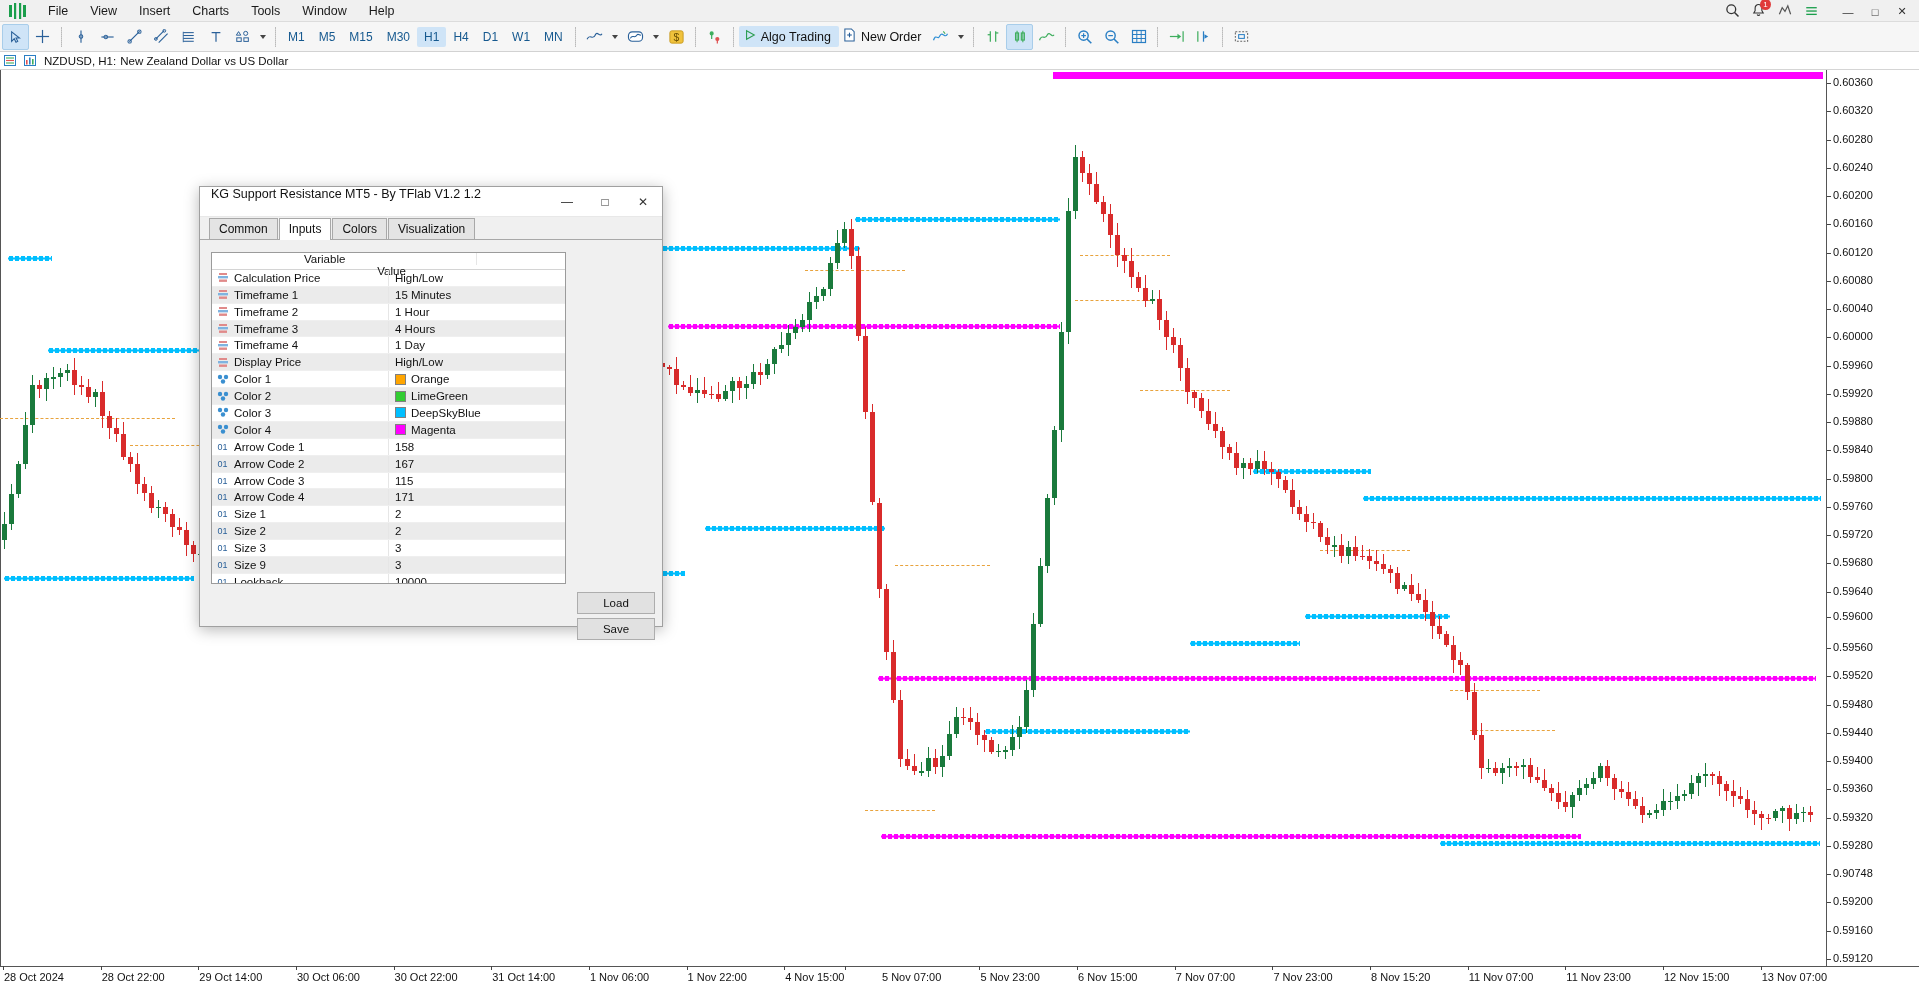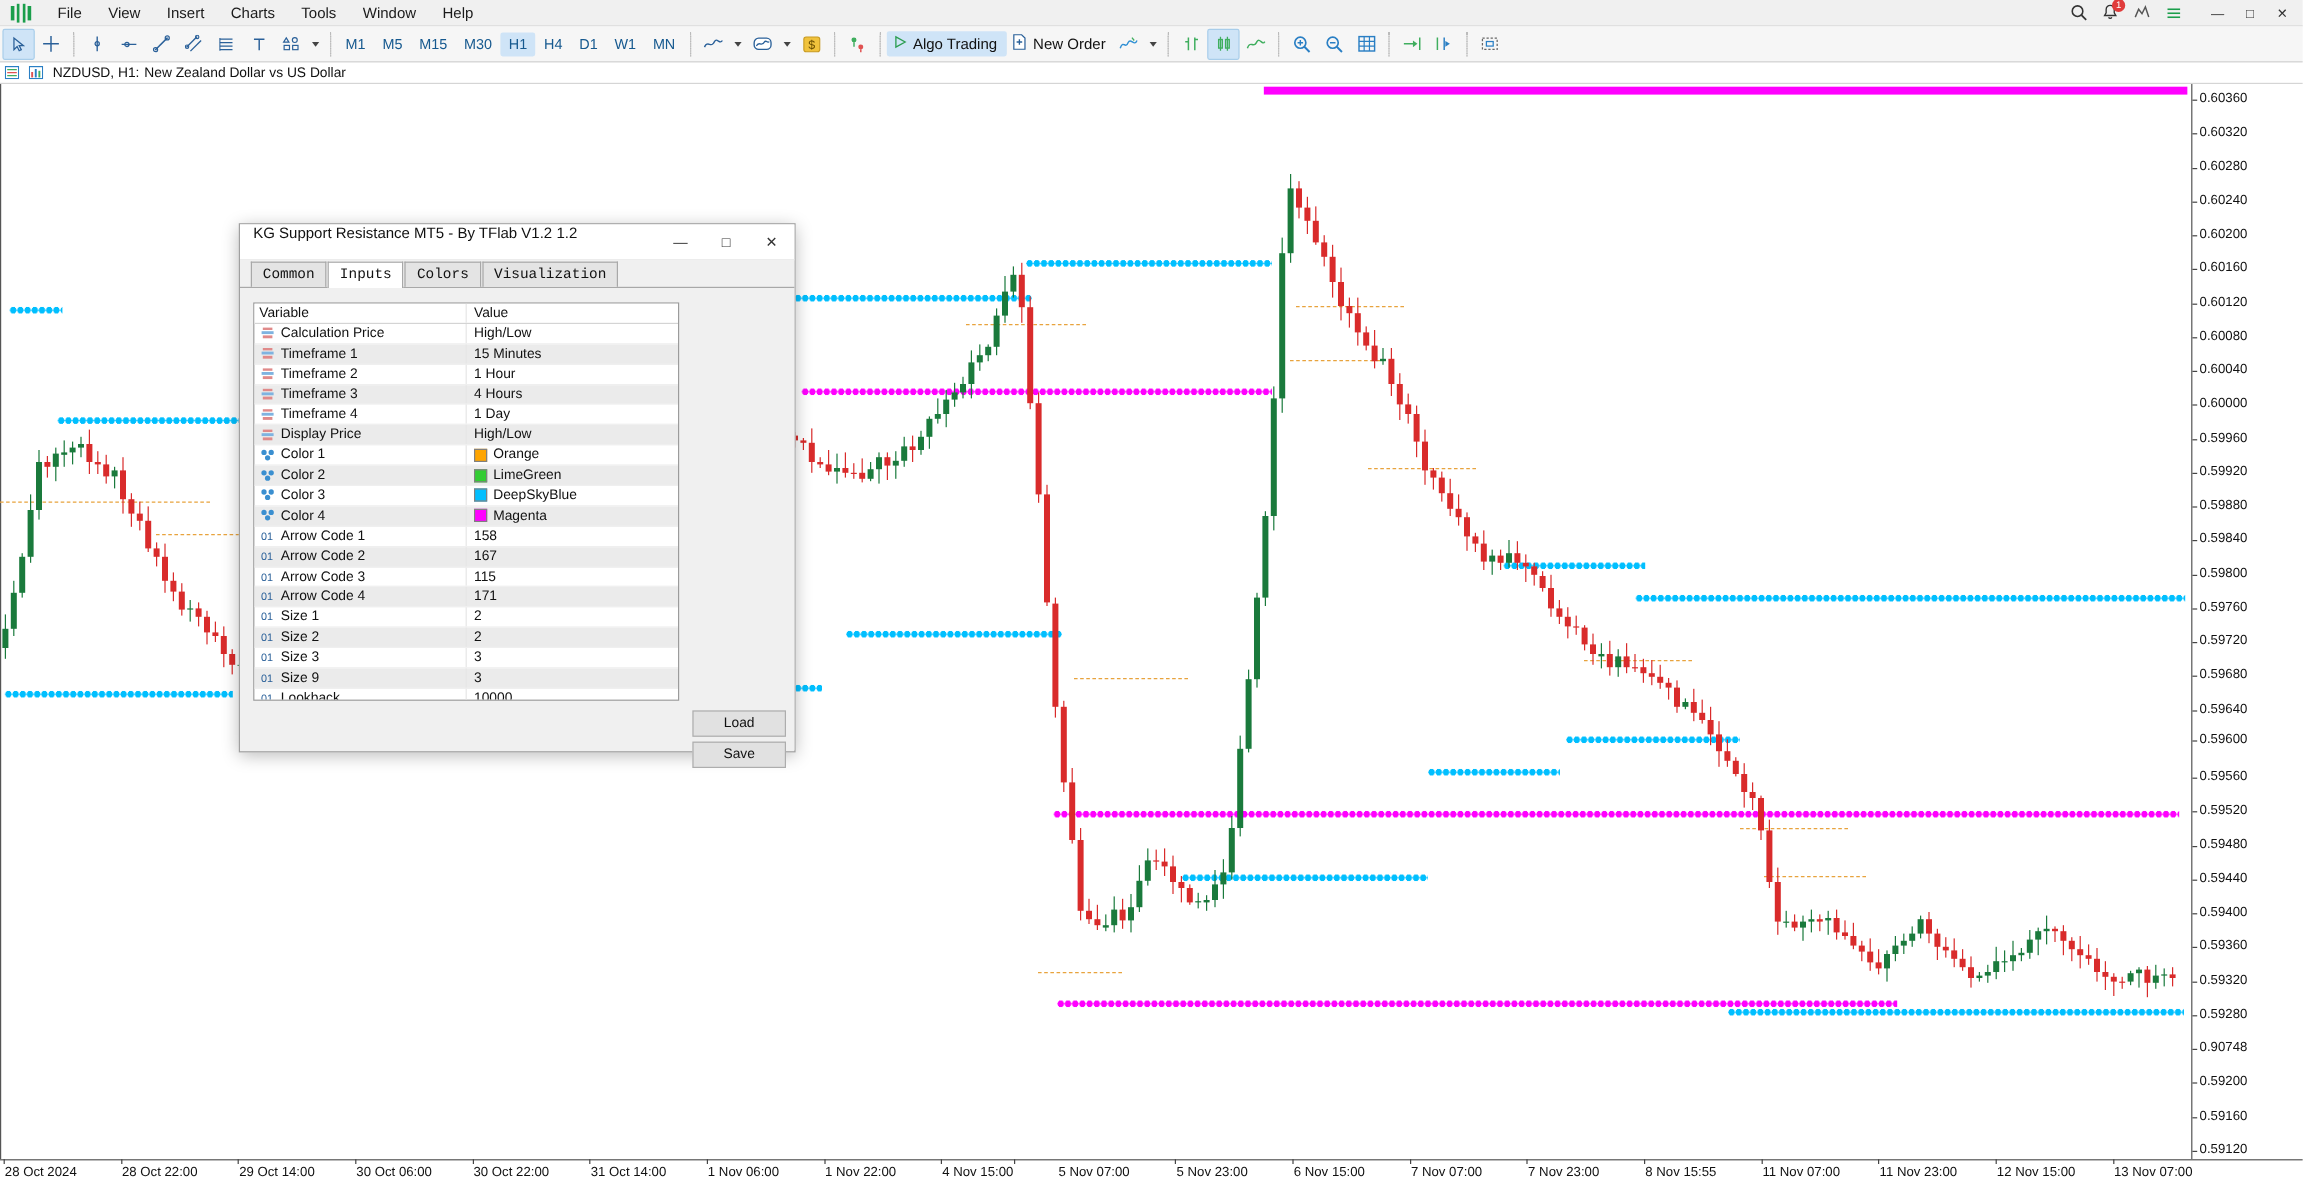--- a/index.html
+++ b/index.html
@@ -69,31 +69,31 @@
 
   
   .dialog { position:absolute; left:199px; top:186px; width:464px; height:441px;
             background:#f0f0f0; border:1px solid #a0a0a0; box-shadow:0 3px 14px rgba(0,0,0,.28); z-index:100; }
   .dlg-title { height:30px; display:flex; align-items:flex-start; background:#fff;
                border-bottom:1px solid #e8e8e8; }
   .dlg-title-text { font-size:12.5px; color:#111; padding-left:11px; flex:1; }
   .dlg-btn { width:38px; height:29px; display:flex; align-items:center; justify-content:center;
              font-size:12px; color:#333; cursor:default; }
   .tabs { display:flex; padding:6px 0 0 9px; background:#f0f0f0; border-bottom:1px solid #a8a8a8;
-          height:23px; align-items:flex-end;font-family:Liberation Mono, monospace; }
+          height:23px; align-items:flex-end; }
   .tab { font-size:12px; color:#111; padding:3px 9px 3px 9px; border:1px solid #a8a8a8;
          background:#e4e4e4; border-bottom:none; margin-right:1px; cursor:default; line-height:14px; }
   .tab.active { background:#fff; position:relative; top:1px; padding-bottom:4px; }
   .dlg-body { position:relative; height:calc(100% - 54px); background:#f0f0f0; }
   .grid { position:absolute; left:11px; top:12px; width:355px; height:332px;
           background:#fff; border:1px solid #9b9b9b; overflow:hidden; }
   .grow { display:flex; height:16.9px; font-size:11.5px; color:#111; align-items:center;
           border-bottom:1px solid #efefef; }
   .grow.alt { background:#ebebeb; }
-  .grow.header { background:#fff; border-bottom:1px solid #d4d4d4; }
+  .grow.header { background:#fff; border-bottom:1px solid #d4d4d4;flex-direction:column; }
   .gcell-name { width:177px; display:flex; align-items:center; gap:5px; padding-left:4px;
                 border-right:1px solid #e6e6e6; height:100%; }
   .gcell-val { flex:1; display:flex; align-items:center; gap:5px; padding-left:6px; height:100%; }
   .gicon { width:13px; height:12px; display:inline-flex; align-items:center; justify-content:center;
            font-size:8px; color:#2a6099; flex:none; }
   .swatch { width:11px; height:11px; border:1px solid #808080; flex:none; }
   .side-btn { position:absolute; width:78px; height:22px; background:#e1e1e1; border:1px solid #adadad;
               font-size:11.5px; color:#111; display:flex; align-items:center; justify-content:center;
               cursor:default; }
   .dlg-footer { position:absolute; left:0; right:0; bottom:0; height:46px; background:#f0f0f0;
@@ -987,21 +987,21 @@
       <div class="time-tick" style="left: 394.588px;"><span>30 Oct 22:00</span></div>
       <div class="time-tick" style="left: 492.235px;"><span>31 Oct 14:00</span></div>
       <div class="time-tick" style="left: 589.882px;"><span>1 Nov 06:00</span></div>
       <div class="time-tick" style="left: 687.529px;"><span>1 Nov 22:00</span></div>
       <div class="time-tick" style="left: 785.176px;"><span>4 Nov 15:00</span></div>
       <div class="time-tick" style="left: 846px; padding-left: 36px;"><span>5 Nov 07:00</span></div>
       <div class="time-tick" style="left: 980.471px;"><span>5 Nov 23:00</span></div>
       <div class="time-tick" style="left: 1078.12px;"><span>6 Nov 15:00</span></div>
       <div class="time-tick" style="left: 1175.76px;"><span>7 Nov 07:00</span></div>
       <div class="time-tick" style="left: 1273.41px;"><span>7 Nov 23:00</span></div>
-      <div class="time-tick" style="left: 1371.06px;"><span>8 Nov 15:55</span></div>
+      <div class="time-tick" style="left: 1371.06px;"><span>8 Nov 15:20</span></div>
       <div class="time-tick" style="left: 1468.71px;"><span>11 Nov 07:00</span></div>
       <div class="time-tick" style="left: 1566.35px;"><span>11 Nov 23:00</span></div>
       <div class="time-tick" style="left: 1664px;"><span>12 Nov 15:00</span></div>
       <div class="time-tick" style="left: 1761.65px;"><span>13 Nov 07:00</span></div>
     </div>
 </div>
 
 <div class="dialog">
   <div class="dlg-title">
     <div class="dlg-title-text">KG Support Resistance MT5 - By TFlab V1.2 1.2</div>

